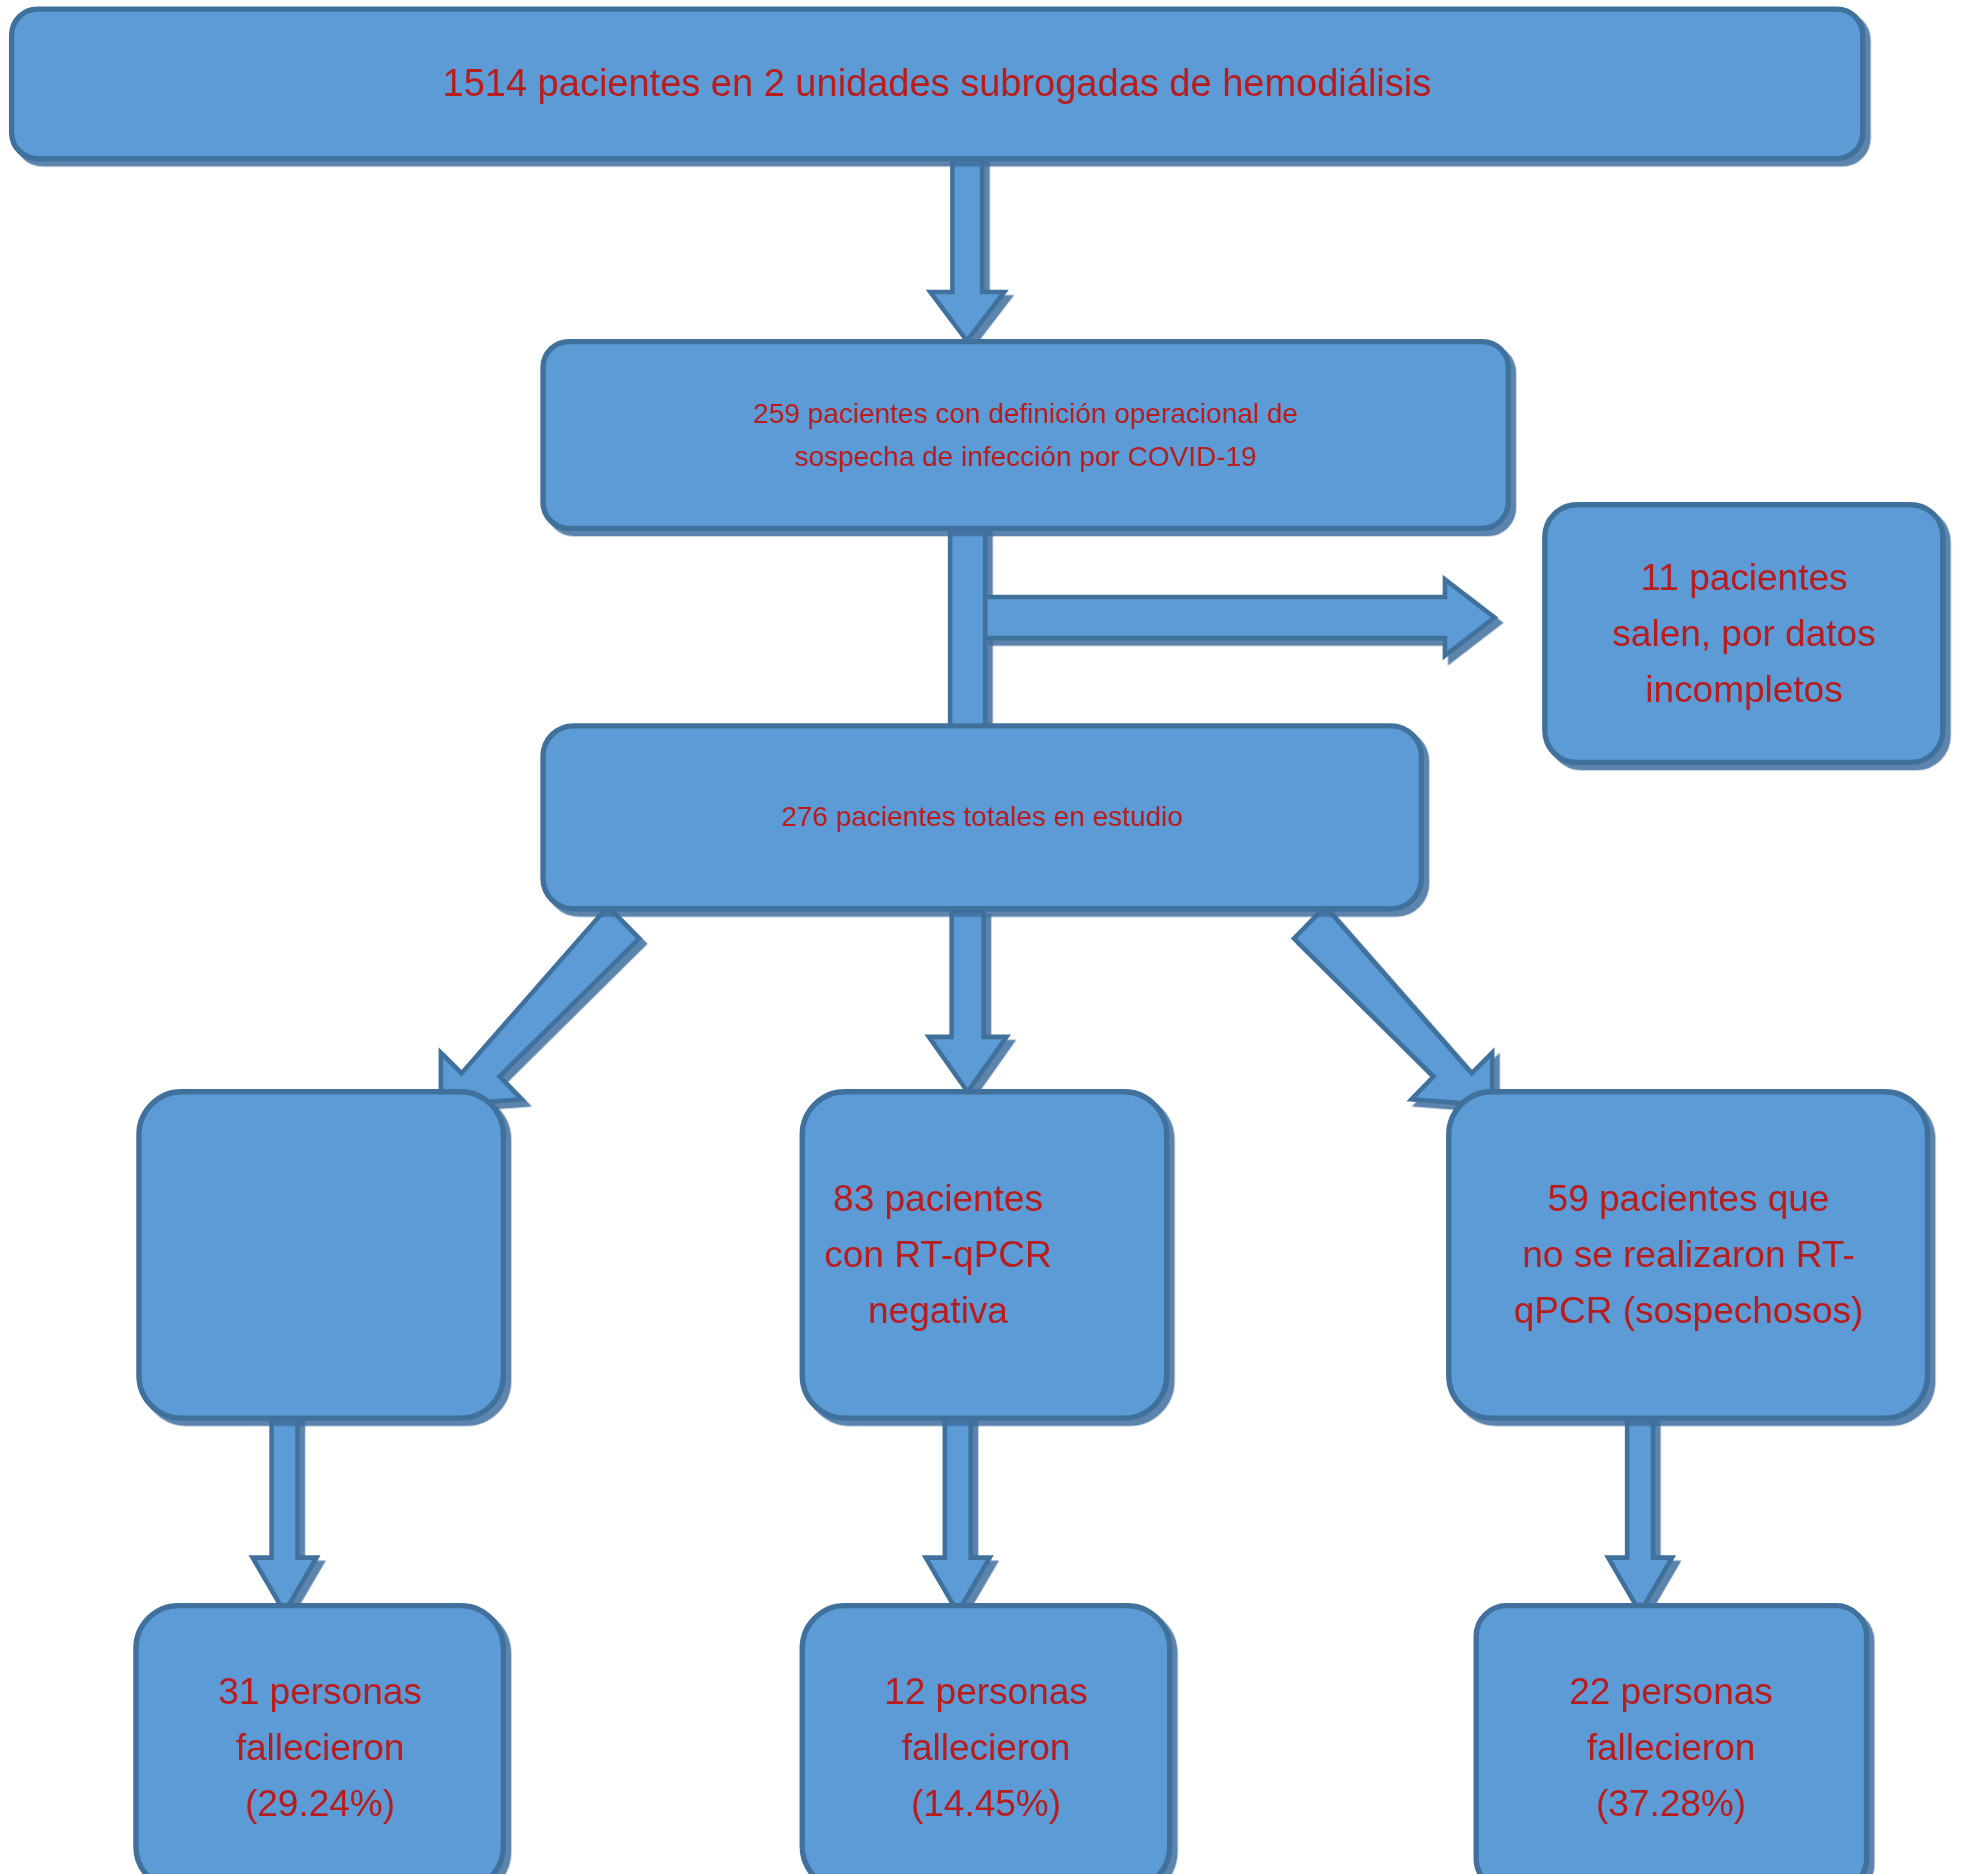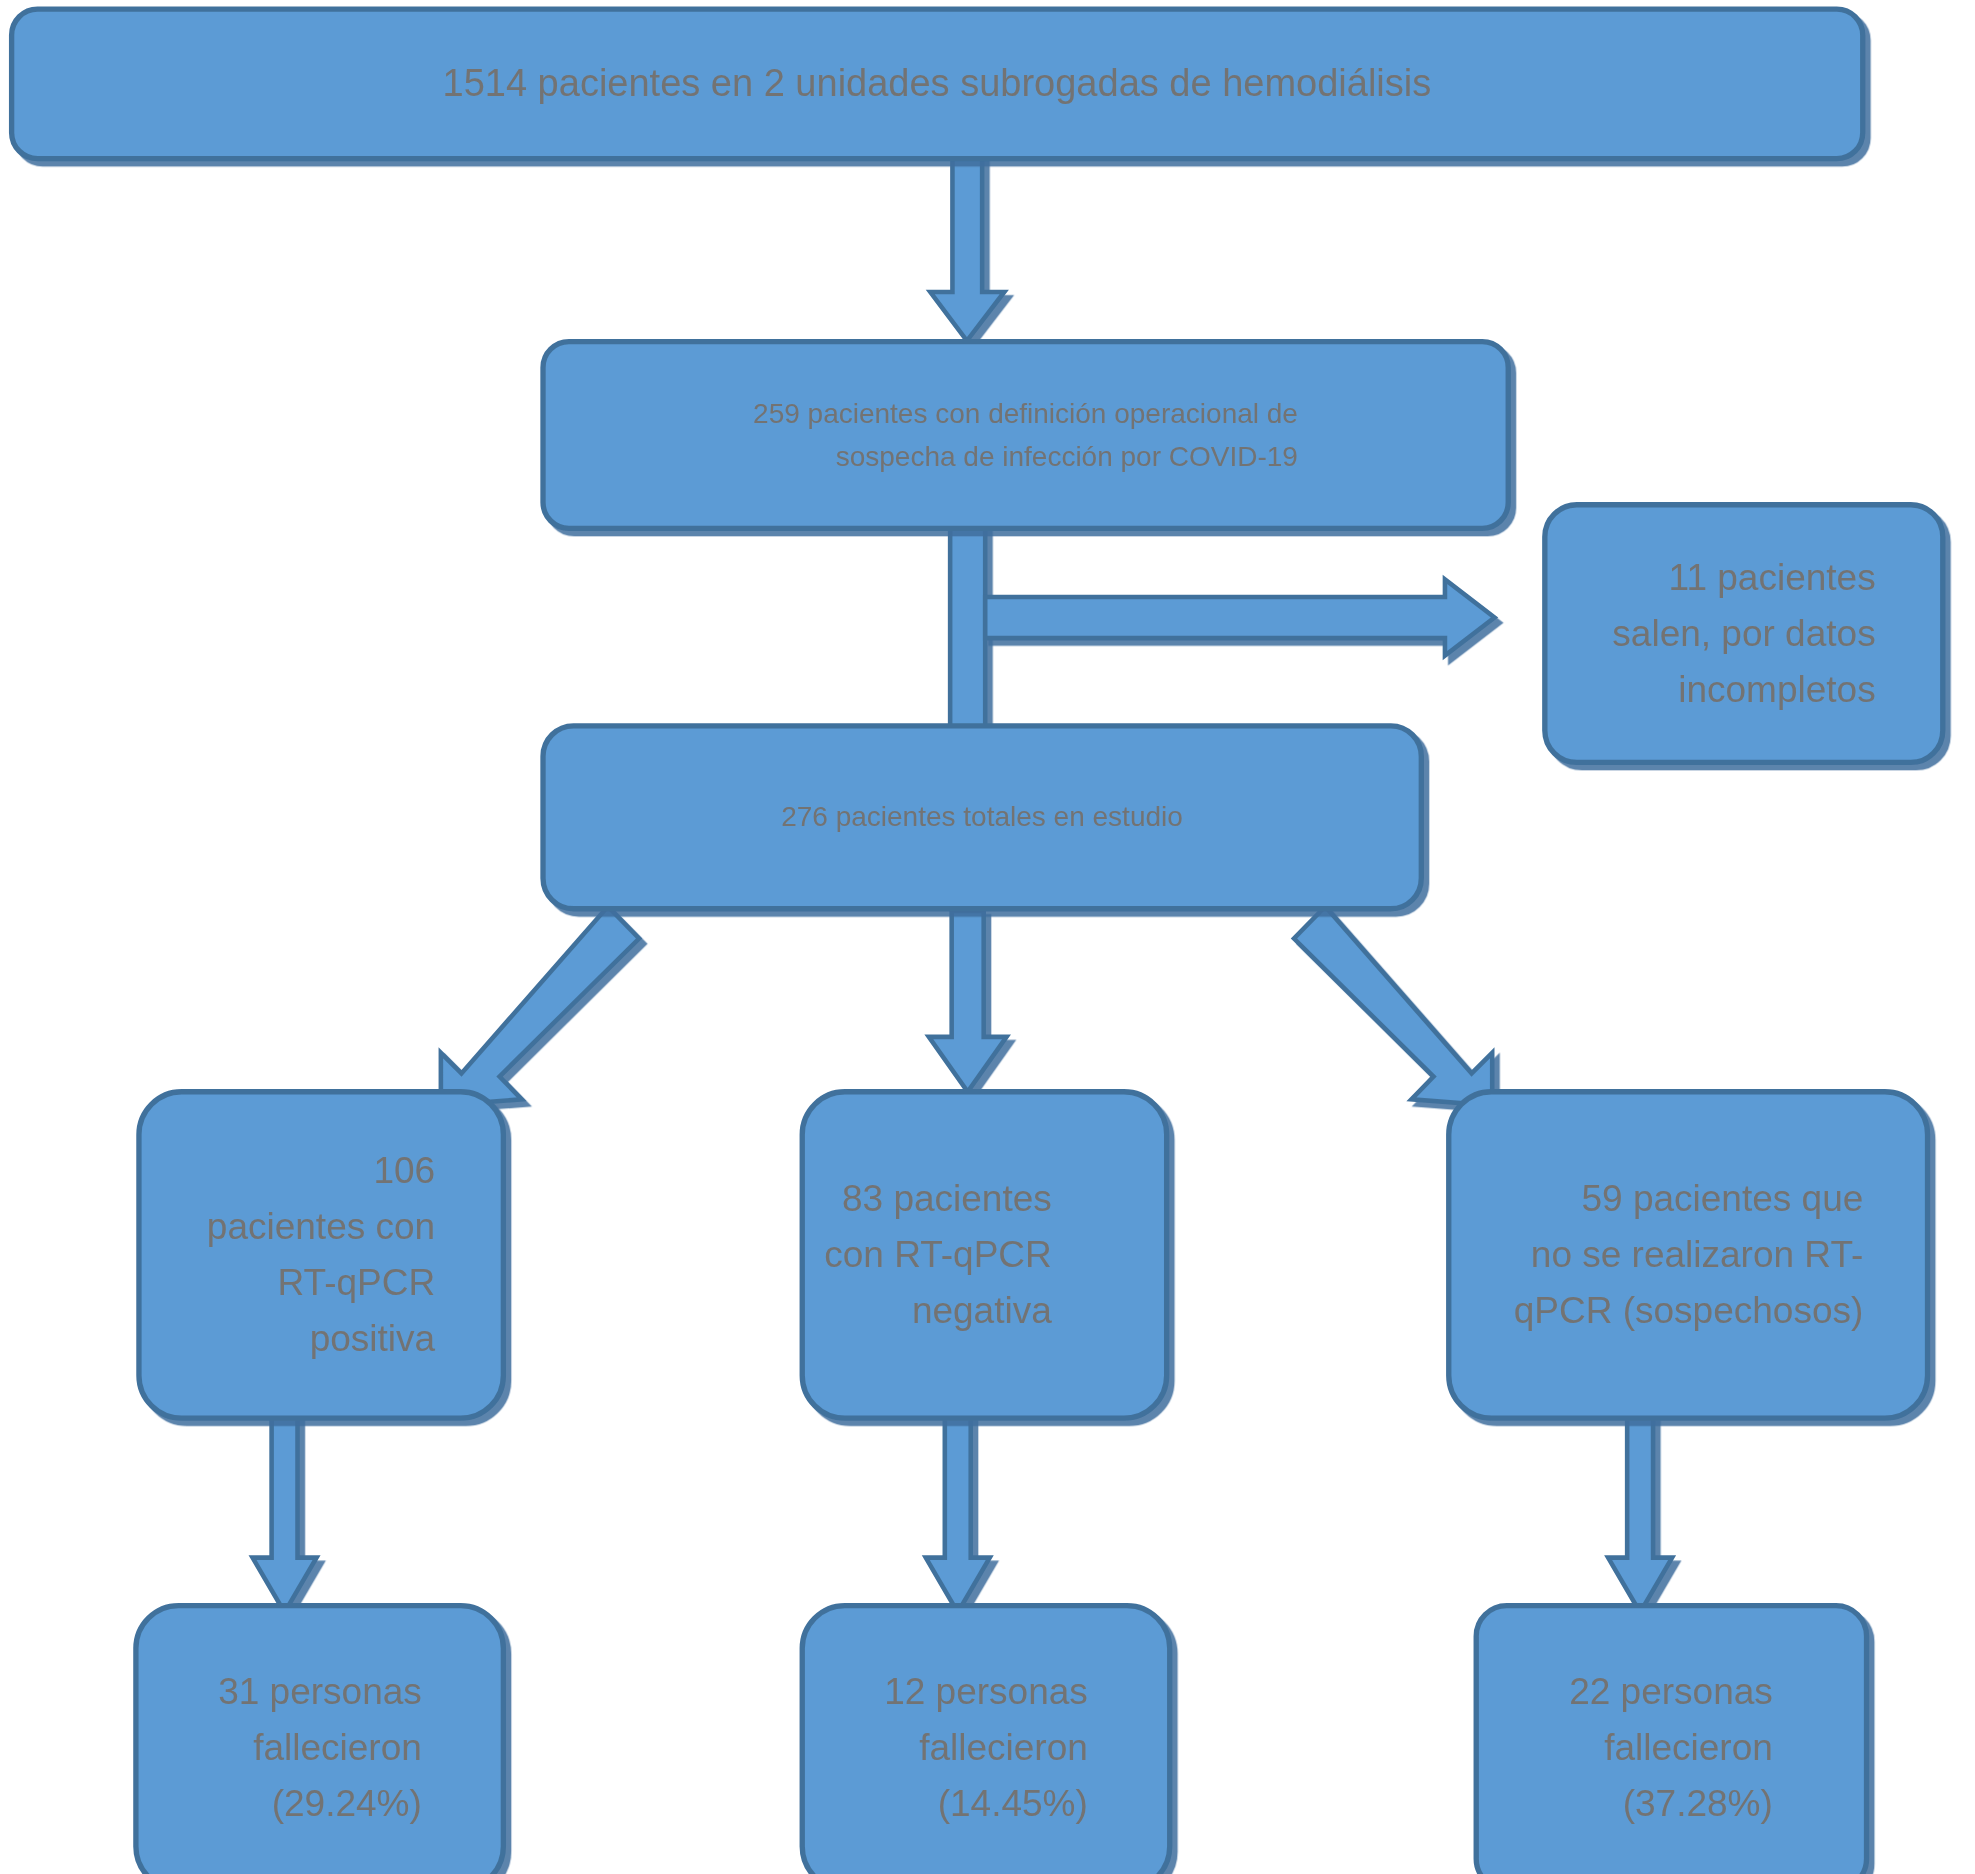--- a/index.html
+++ b/index.html
@@ -24,22 +24,22 @@
     top: 0;
     left: 0;
     width: 1975px;
     height: 1874px;
   }
   .node-text {
     position: absolute;
     display: flex;
     align-items: center;
     justify-content: center;
-    text-align: right;
-    color: #737373;
+    text-align: center;
+    color: #b91c1c;
     font-family: "Liberation Sans", sans-serif;
     line-height: 1.52;
     white-space: pre-line;
     pointer-events: none;
   }
   .t-big   { font-size: 38px; }
   .t-med   { font-size: 28px; }
   .t-small { font-size: 37px; }
 </style>
 </head>
@@ -117,24 +117,20 @@
 
   <div class="node-text t-med" style="left:543px; top:342px; width:965px; height:187px;">259 pacientes con definición operacional de
 sospecha de infección por COVID-19</div>
 
   <div class="node-text t-small" style="left:1545px; top:505px; width:398px; height:258px;">11 pacientes
 salen, por datos
 incompletos</div>
 
   <div class="node-text t-med" style="left:543px; top:726px; width:878px; height:183px;">276 pacientes totales en estudio</div>
 
-  <div class="node-text t-small" style="left:139px; top:1092px; width:364px; height:326px;">106
-pacientes con
-RT-qPCR
-positiva</div>
 
   <div class="node-text t-small" style="left:756px; top:1092px; width:364px; height:326px;">83 pacientes
 con RT-qPCR
 negativa</div>
 
   <div class="node-text t-small" style="left:1449px; top:1092px; width:479px; height:326px;">59 pacientes que
 no se realizaron RT-
 qPCR (sospechosos)</div>
 
   <div class="node-text t-small" style="left:136px; top:1606px; width:368px; height:284px;">31 personas

